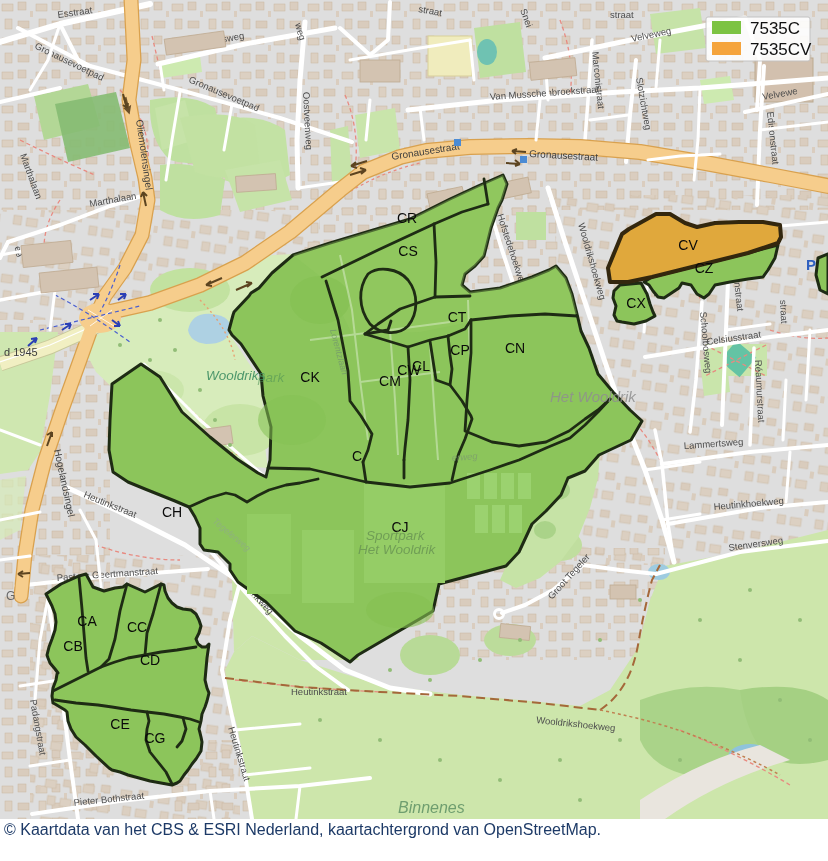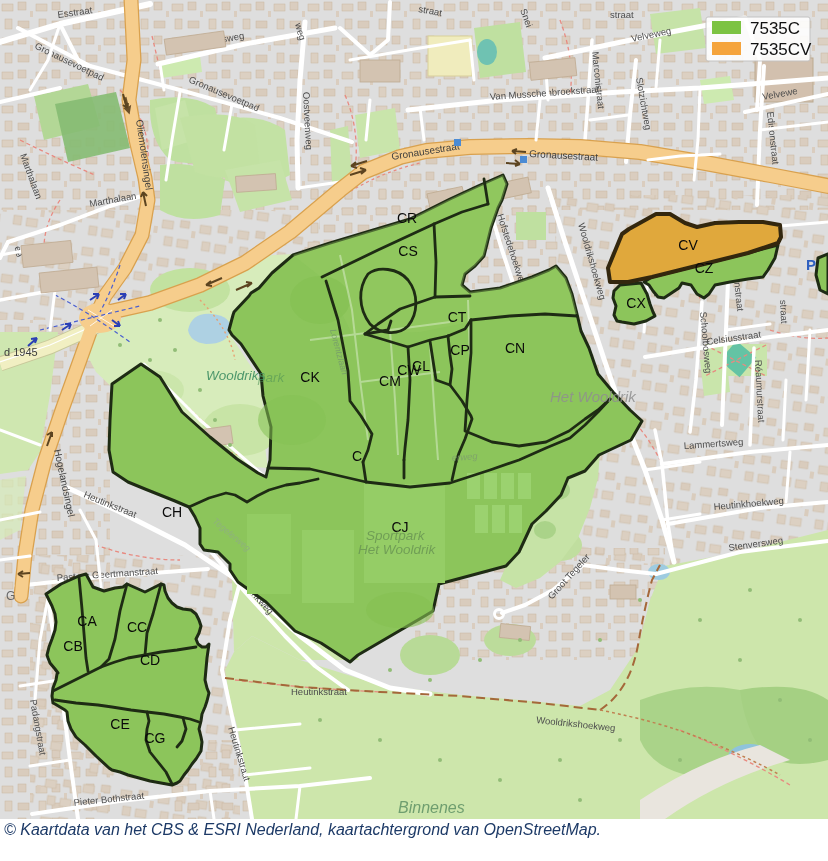--- a/index.html
+++ b/index.html
@@ -565,14 +565,14 @@
 <rect x="706" y="17" width="104" height="44" rx="2" fill="#ffffff" opacity="0.9" stroke="#c0c0c0" stroke-width="1"></rect>
 <rect x="712" y="21" width="29" height="13" fill="#7cc342"></rect>
 <rect x="712" y="42" width="29" height="13" fill="#f5a43c"></rect>
 <text x="750" y="34" font-family="Liberation Sans, sans-serif" font-size="17px" fill="#111111">7535C</text>
 <text x="750" y="55" font-family="Liberation Sans, sans-serif" font-size="17px" fill="#111111">7535CV</text>
 </g>
 
 </svg>
 
 
-<div class="cap" style="top:821px;font-style:italic;">© Kaartdata van het CBS &amp; ESRI Nederland, kaartachtergrond van OpenStreetMap.</div>
+<div class="cap" style="top:821px;">© Kaartdata van het CBS &amp; ESRI Nederland, kaartachtergrond van OpenStreetMap.</div>
 </div>
 
 </body></html>

